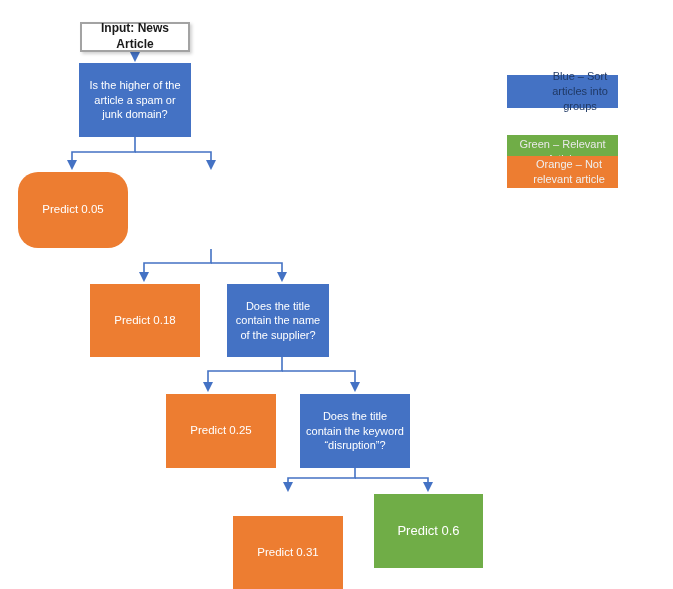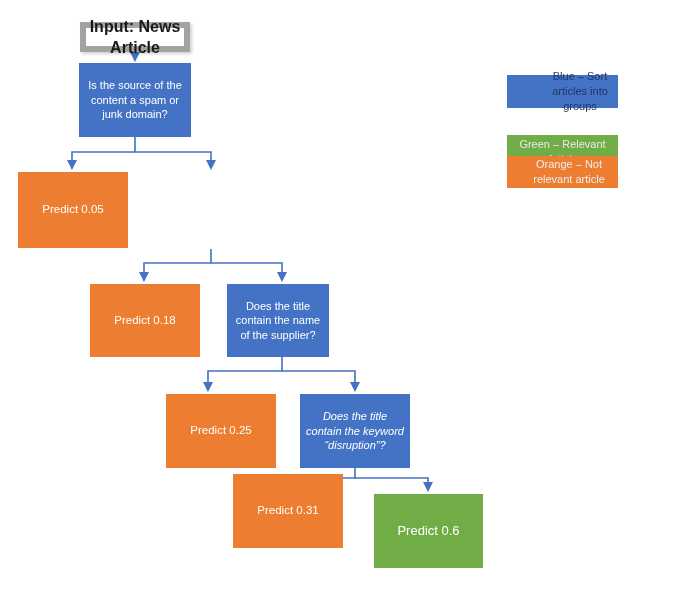--- a/index.html
+++ b/index.html
@@ -16,25 +16,25 @@
   }
   .node{
     position:absolute;
     display:flex;align-items:center;justify-content:center;
     text-align:center;
     box-sizing:border-box;
     font-size:11px;line-height:1.32;
   }
   .node-input{
     background:#ffffff;
-    border:6px solid #a3a3a3;
+    border:2px solid #a3a3a3;
     color:#1a1a1a;
     font-weight:600;
     box-shadow:2px 2px 3px rgba(0,0,0,0.18);
-    font-size:16px;
+    font-size:12px;
   }
   .node-blue{background:#4472C4;color:#ffffff;padding:2px 4px;}
   .node-orange{background:#ED7D31;color:#ffffff;font-size:11.5px;}
   .node-green{background:#70AD47;color:#ffffff;font-size:13px;}
   .legend-box{
     position:absolute;
     display:flex;align-items:center;justify-content:center;
     text-align:center;
     box-sizing:border-box;
     font-size:11px;line-height:1.35;
@@ -68,34 +68,34 @@
       <path d="M282,357 V371 H208 V390" marker-end="url(#arrow)"></path>
       <path d="M282,371 H355 V390" marker-end="url(#arrow)"></path>
 
       <path d="M355,468 V478 H288 V490" marker-end="url(#arrow)"></path>
       <path d="M355,478 H428 V490" marker-end="url(#arrow)"></path>
     </g>
   </svg>
 
   <div class="node node-input" style="left:80px;top:22px;width:110px;height:30px;">Input: News Article</div>
 
-  <div class="node node-blue" style="left:79px;top:63px;width:112px;height:74px;">Is the source of the content a spam or junk domain?</div>
+  <div class="node node-blue" style="left:79px;top:63px;width:112px;height:74px;">Is the higher of the article a spam or junk domain?</div>
 
-  <div class="node node-orange" style="left:18px;top:172px;width:110px;height:76px;">Predict 0.05</div>
+  <div class="node node-orange" style="left:18px;top:172px;width:110px;height:76px;border-radius:20px;">Predict 0.05</div>
 
 
   <div class="node node-orange" style="left:90px;top:284px;width:110px;height:73px;">Predict 0.18</div>
 
   <div class="node node-blue" style="left:227px;top:284px;width:102px;height:73px;">Does the title contain the name of the supplier?</div>
 
   <div class="node node-orange" style="left:166px;top:394px;width:110px;height:74px;">Predict 0.25</div>
 
-  <div class="node node-blue" style="left:300px;top:394px;width:110px;height:74px;font-style:italic;">Does the title contain the keyword “disruption”?</div>
+  <div class="node node-blue" style="left:300px;top:394px;width:110px;height:74px;">Does the title contain the keyword “disruption”?</div>
 
-  <div class="node node-orange" style="left:233px;top:474px;width:110px;height:74px;">Predict 0.31</div>
+  <div class="node node-orange" style="left:233px;top:516px;width:110px;height:74px;">Predict 0.31</div>
 
   <div class="node node-green" style="left:374px;top:494px;width:109px;height:74px;">Predict 0.6</div>
 
   <div>
     <div class="legend-box legend-blue" style="left:507px;top:75px;width:111px;height:33px;padding-left:41px;">Blue – Sort articles into groups</div>
     <div class="legend-box legend-green" style="left:507px;top:116px;width:111px;height:33px;margin-top:19px;">Green – Relevant Article</div>
     <div class="legend-box legend-orange" style="left:507px;top:156px;width:111px;height:32px;">Orange – Not relevant article</div>
   </div>
 
 </div>

